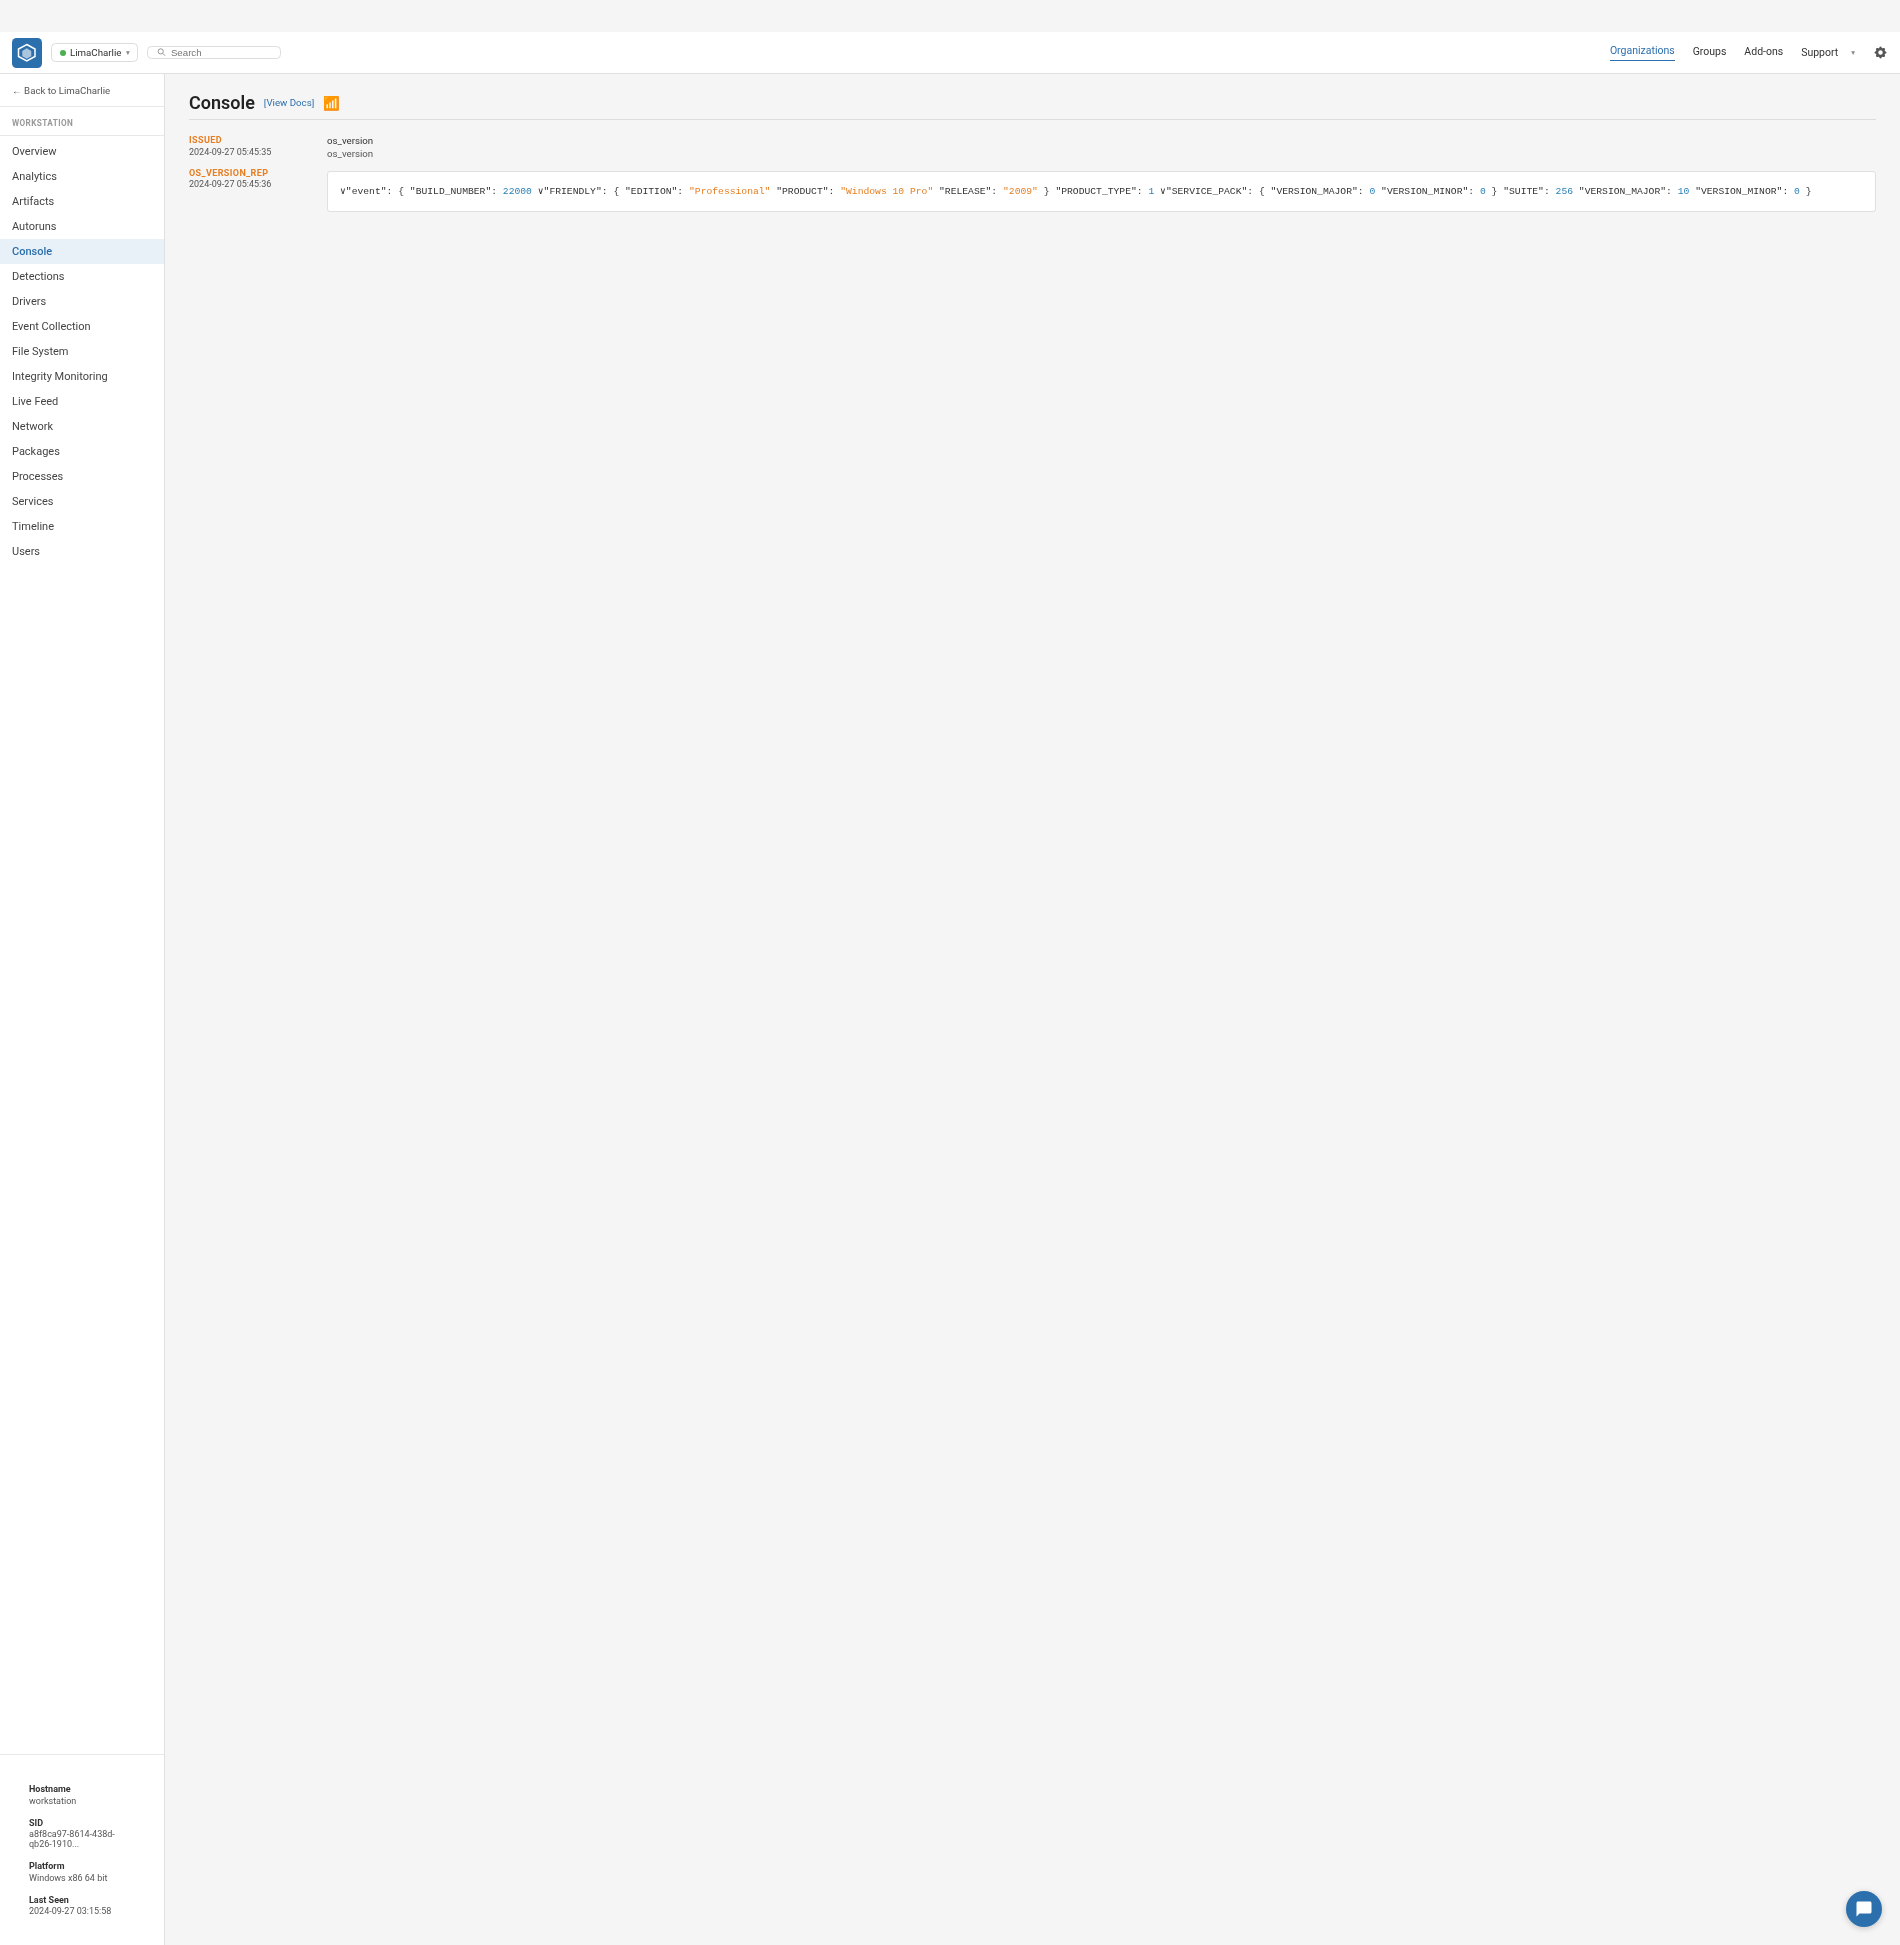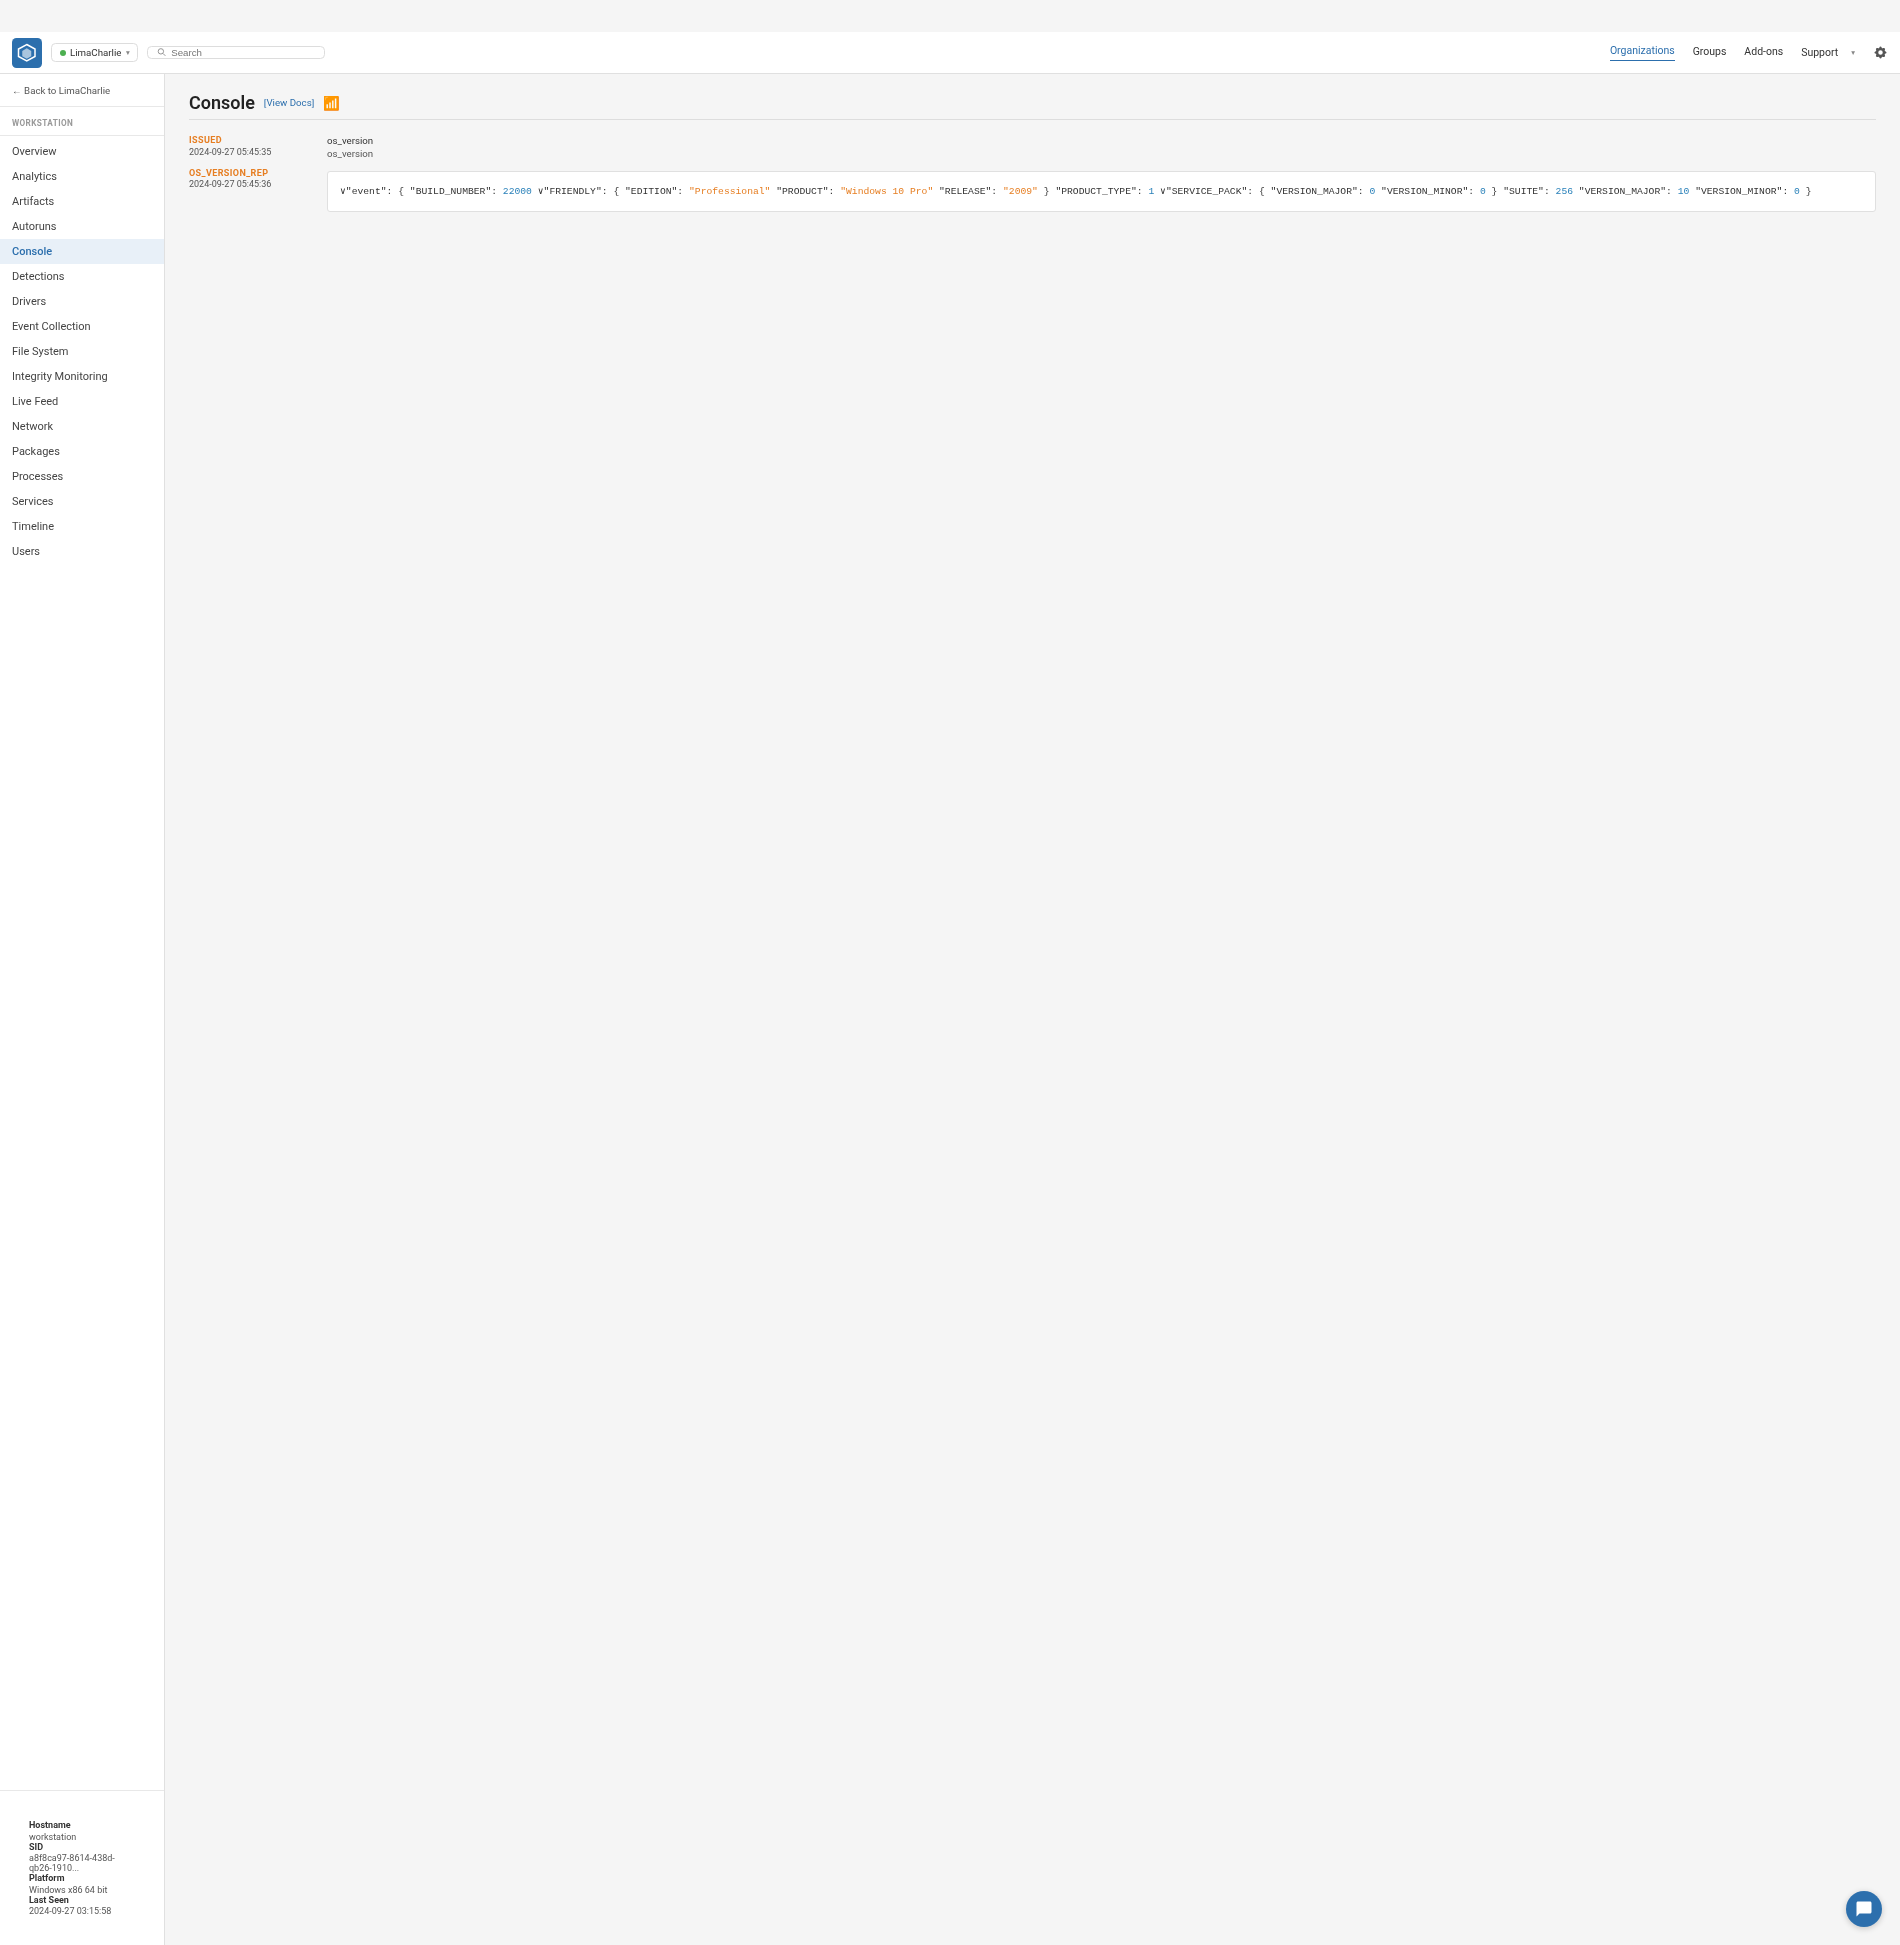--- a/index.html
+++ b/index.html
@@ -16,21 +16,21 @@
     }
     .logo svg { width: 19.5px; height: 19.5px; }
     .org-selector {
       display: flex; align-items: center; gap: 4.5px; border: 0.7px solid #ddd;
       border-radius: 4.5px; padding: 3px 7.5px; cursor: pointer; background: #fff;
       font-size: 9.7px;
     }
     .org-dot { width: 6px; height: 6px; border-radius: 50%; background: #4caf50; }
     .search-bar {
       display: flex; align-items: center; gap: 4.5px; border: 0.7px solid #ddd;
-      border-radius: 4.5px; padding: 0 9px; background: #fff; width: 178px; justify-content: space-between;
+      border-radius: 4.5px; padding: 0 9px; background: #fff; width: 134px; justify-content: space-between;
     }
     .search-bar input { border: none; outline: none; font-size: 9.7px; width: 100%; color: #666; }
     .nav-links { margin-left: auto; display: flex; align-items: center; gap: 18px; }
     .nav-link { font-size: 10.5px; color: #333; cursor: pointer; text-decoration: none; padding-bottom: 3px; }
     .nav-link.active { border-bottom: 1.5px solid #2c6fad; color: #2c6fad; }
     .nav-link-dropdown { display: flex; align-items: center; gap: 13px; cursor: pointer; font-size: 10.5px; color: #333; }
     .gear-icon { width: 15px; height: 15px; cursor: pointer; color: #555; }
 
     
     .app-body { display: flex; flex: 1; overflow: hidden; }
@@ -53,21 +53,21 @@
       display: flex; align-items: flex-end; padding: 6px 12px; font-size: 11px;
       color: #444; cursor: pointer; border-radius: 0;
     }
     .sidebar-item.active { background: #e8f0f8; color: #2c6fad; font-weight: 500; }
 
     
     .sidebar-info {
       margin-top: auto; padding: 29px; border-top: 0.7px solid #e8e8e8;
       font-size: 9px; color: #555;
     }
-    .sidebar-info .info-label { font-weight: 700; color: #333; margin-top: 0; }
+    .sidebar-info .info-label { font-weight: 700; color: #333; margin-top: 12px; }
     .sidebar-info .info-label:first-child { margin-top: 0; }
     .sidebar-info .info-value { color: #555; margin-top: 1.5px; }
 
     
     .main-content {
       flex: 1; display: flex; flex-direction: column; overflow: hidden; background: #f5f5f5;
     }
     .content-area {
       flex: 1; overflow-y: auto; padding: 18px 24px;
     }

